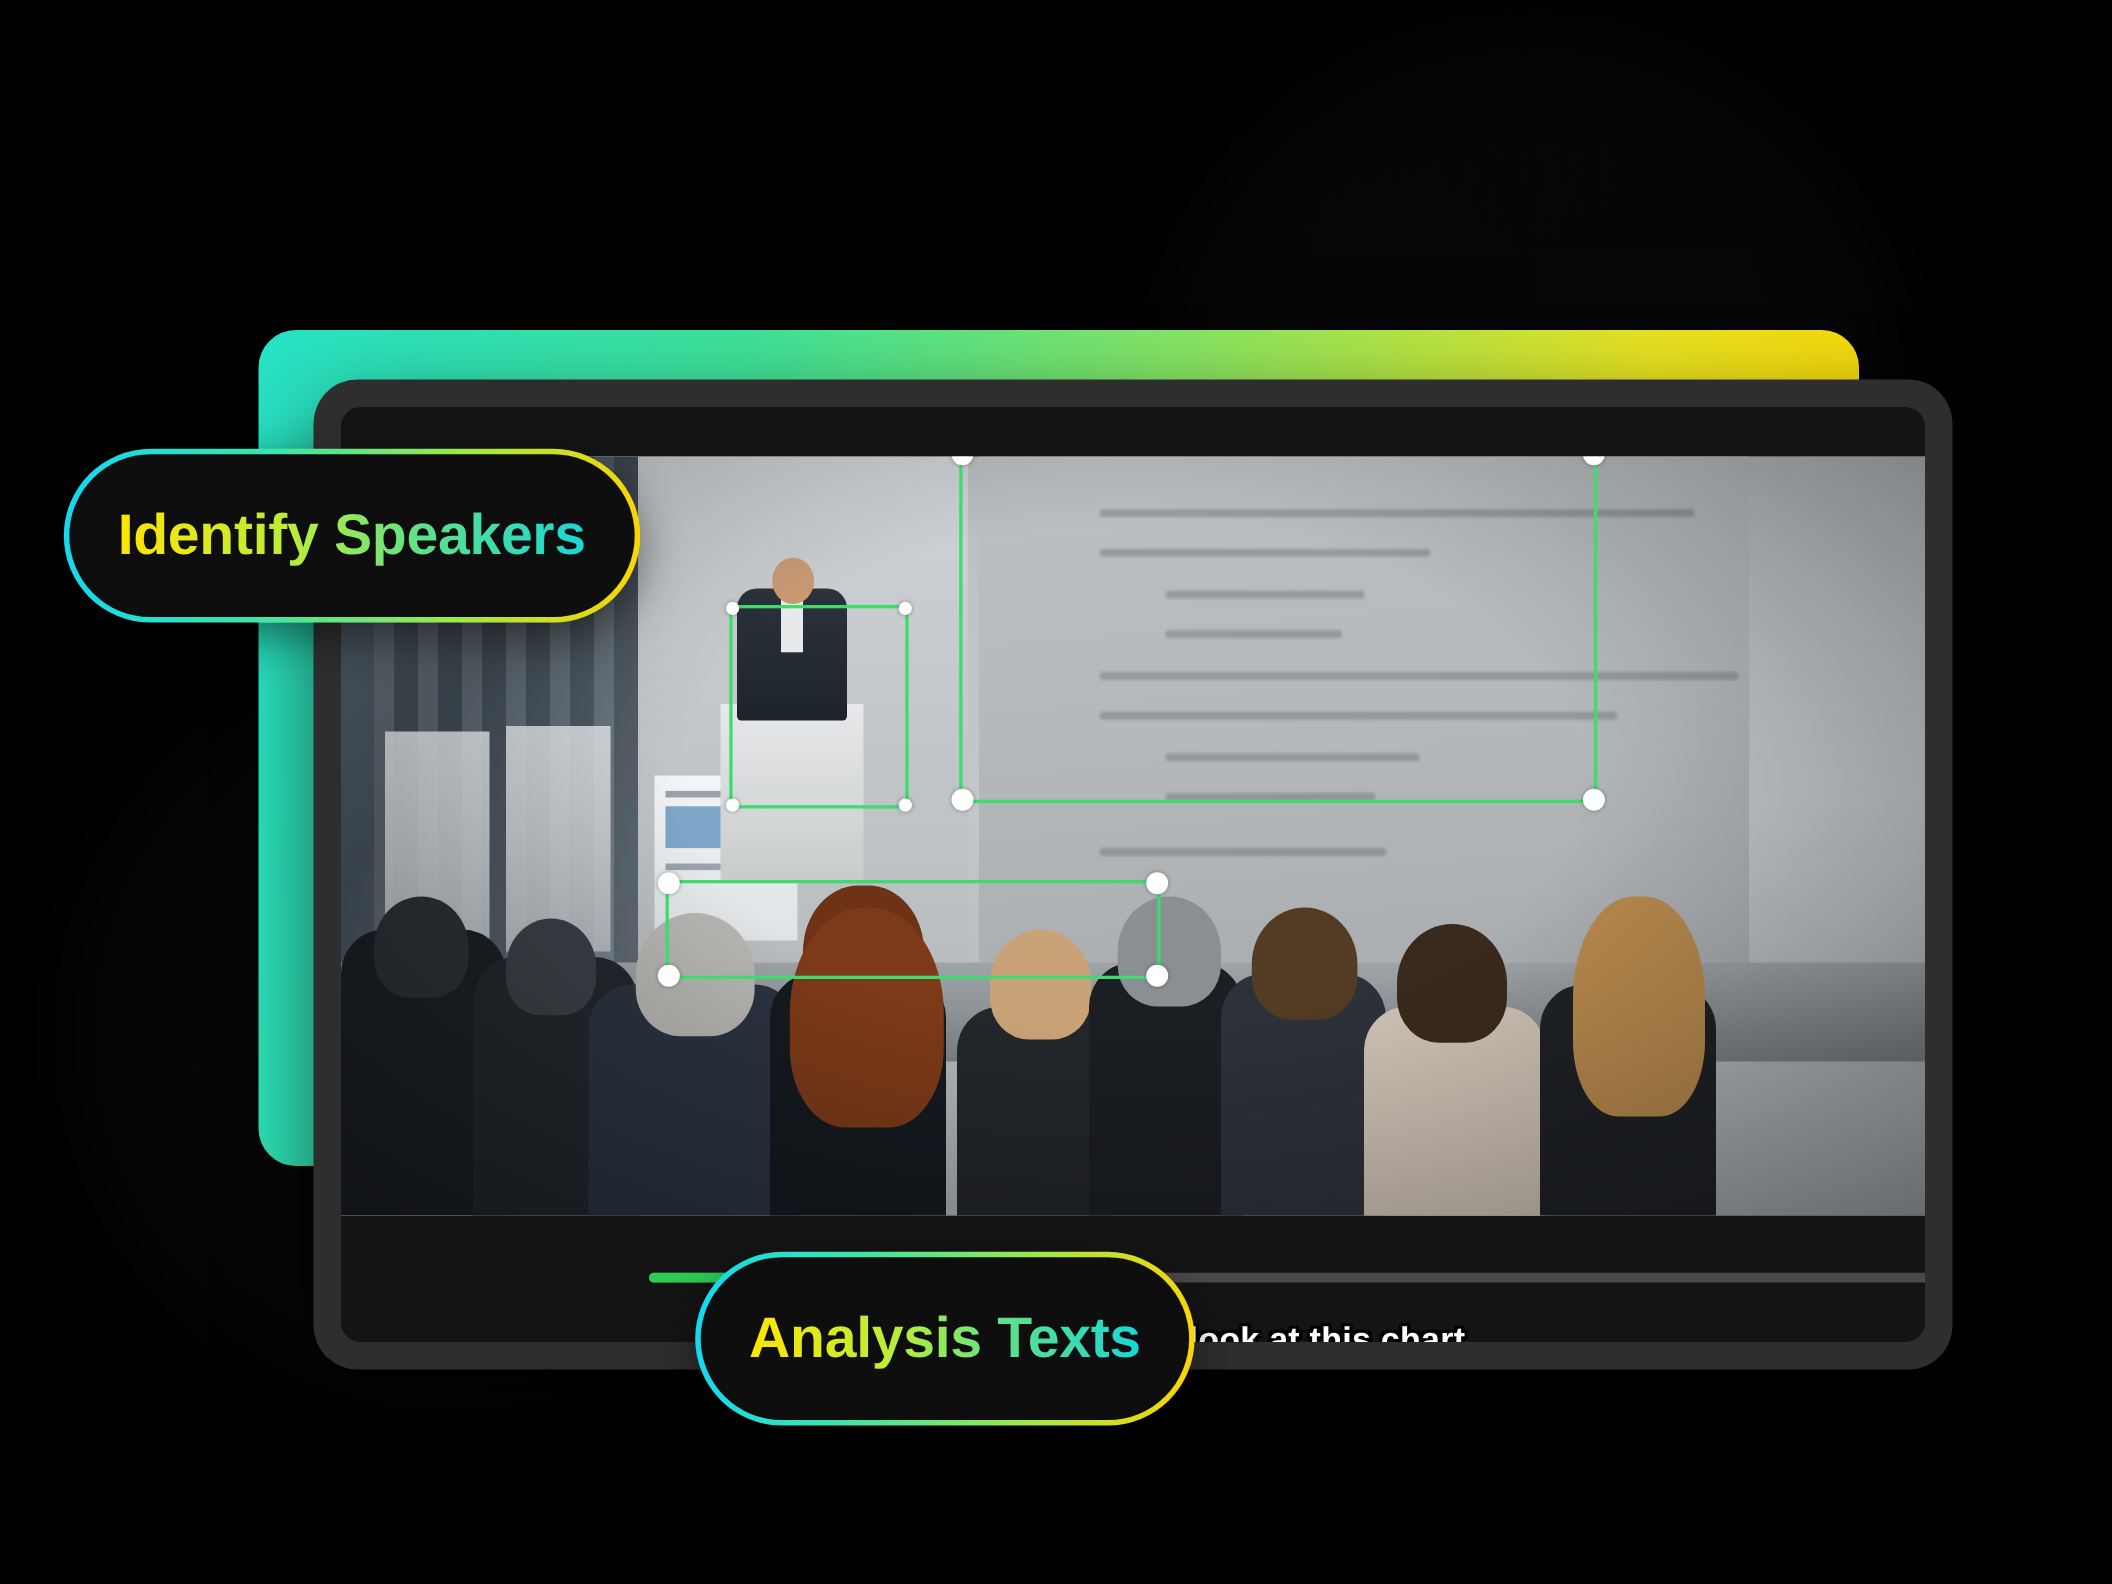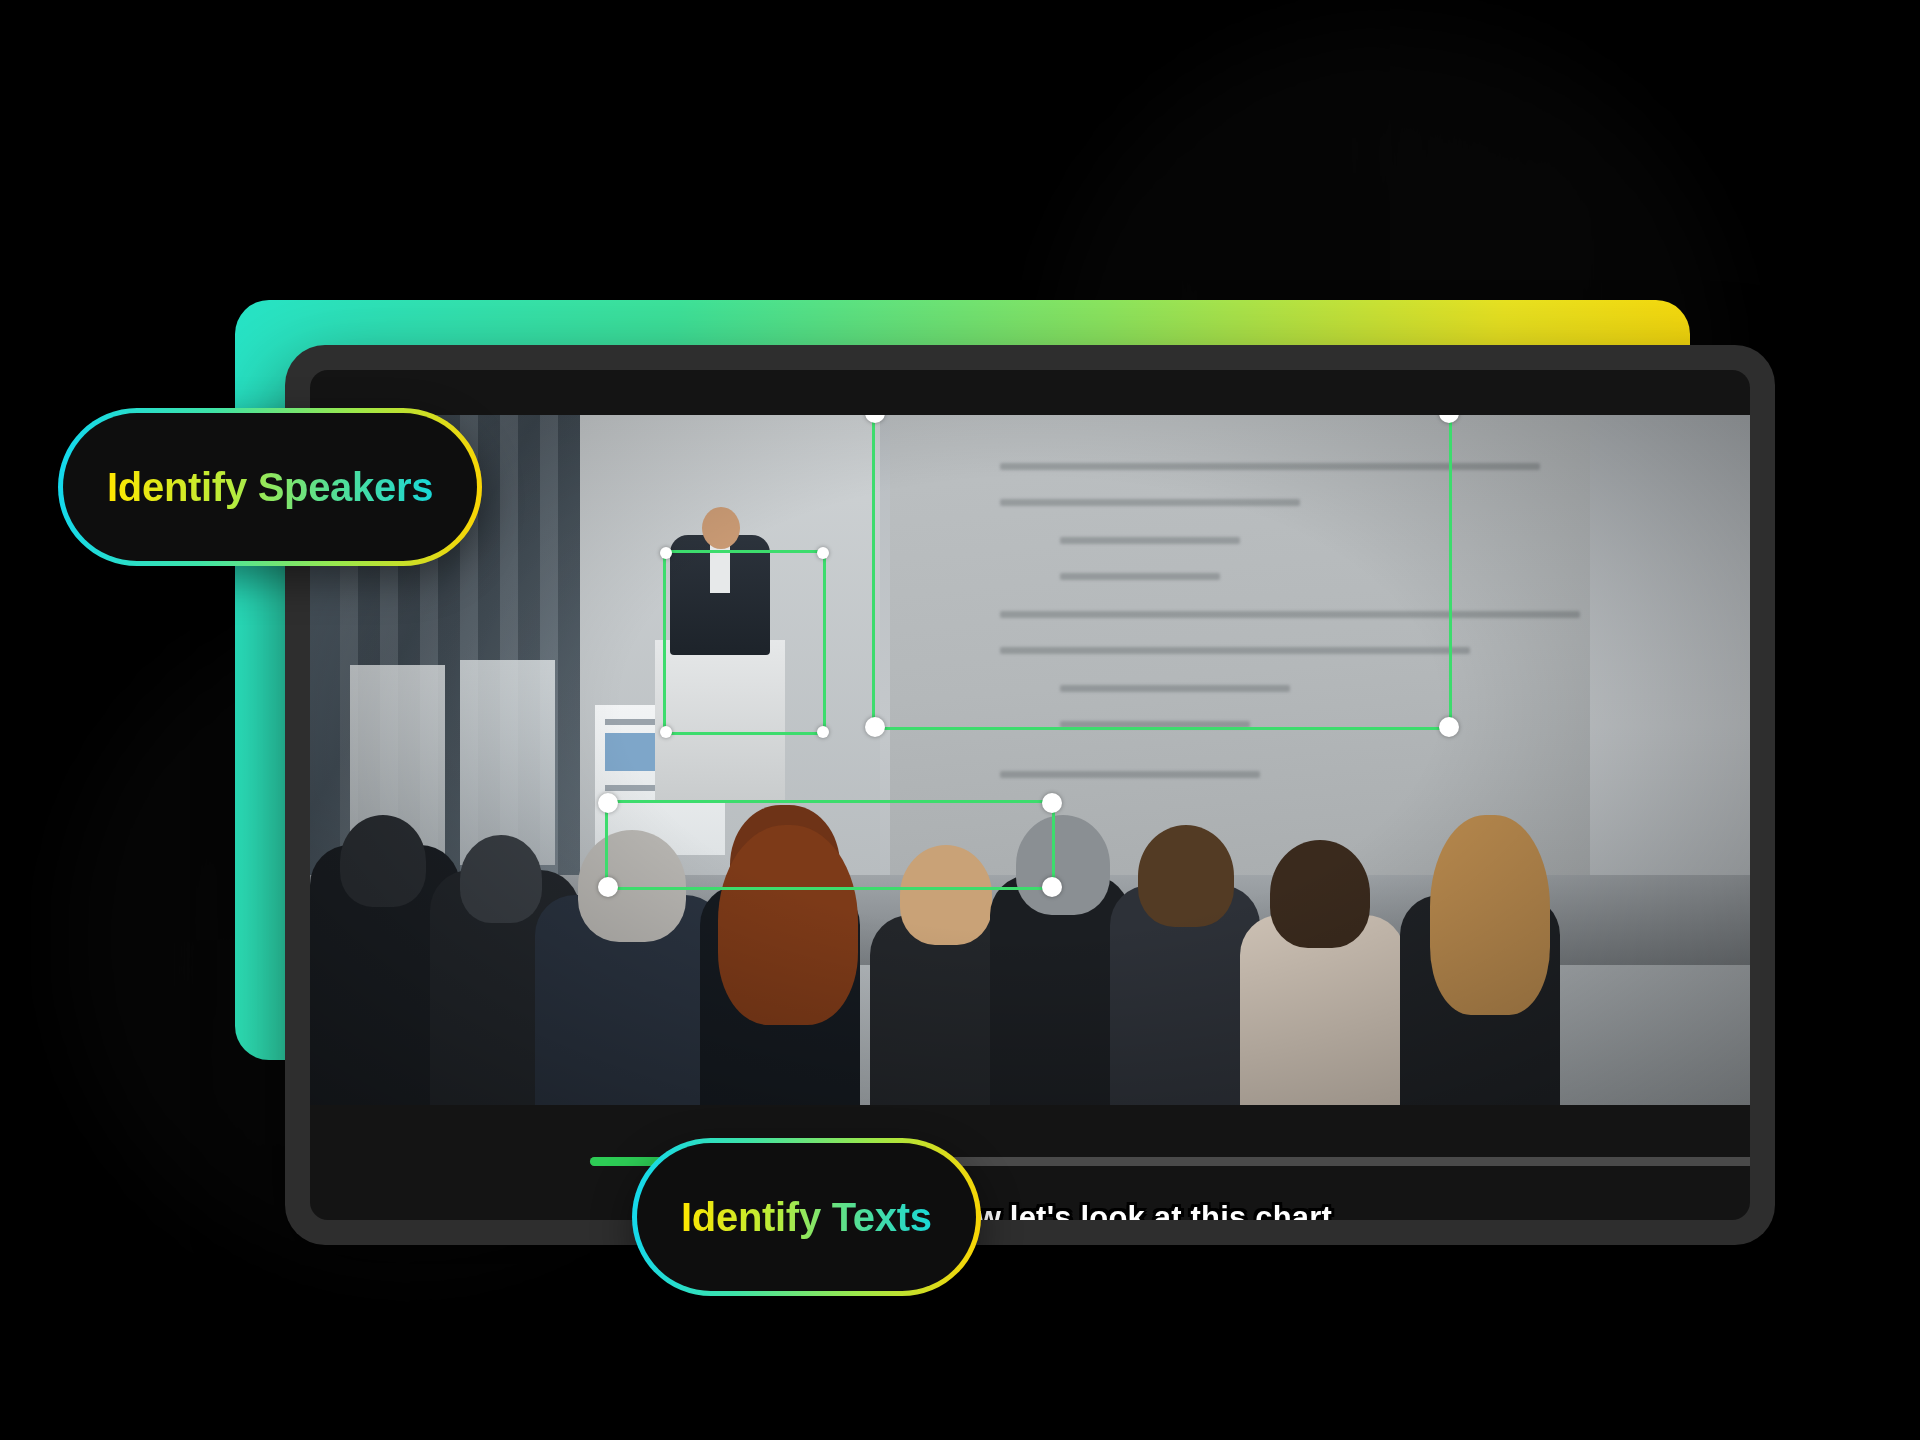--- a/index.html
+++ b/index.html
@@ -113,21 +113,21 @@
   .pill{
     position:absolute;border-radius:999px;padding:5px;
     box-shadow:0 14px 40px rgba(0,0,0,.45);
   }
   .pill-inner{
     background:#0e0e0e;border-radius:999px;
     display:flex;align-items:center;justify-content:center;
     height:100%;width:100%;box-sizing:border-box;padding:0 44px;
   }
   .pill-text{
-    font-size:40px;font-weight:bold;letter-spacing:-.3px;white-space:nowrap;
+    font-size:52px;font-weight:bold;letter-spacing:-.3px;white-space:nowrap;
     background:linear-gradient(90deg,#ffe600 0%,#b8ec3c 38%,#5ee08a 65%,#19d7d7 100%);
     -webkit-background-clip:text;background-clip:text;
     color:transparent;-webkit-text-fill-color:transparent;
   }
   .pill-1{left:58px;top:408px;height:148px;
     background:linear-gradient(95deg,#12d8f0 0%,#3ee3a8 35%,#9ce84a 68%,#ffd400 100%);}
   .pill-2{left:1237px;top:750px;height:148px;
     background:linear-gradient(95deg,#12d8f0 0%,#3ee3a8 30%,#9ce84a 65%,#ffd400 100%);}
   .pill-3{left:632px;top:1138px;height:148px;
     background:linear-gradient(95deg,#12d8f0 0%,#3ee3a8 32%,#9ce84a 66%,#ffd400 100%);}
@@ -242,17 +242,17 @@
 
   <div class="pill pill-1">
     <div class="pill-inner">
       <span class="pill-text">Identify Speakers</span>
     </div>
   </div>
 
 
   <div class="pill pill-3">
     <div class="pill-inner">
-      <span class="pill-text">Identify Texts</span>
+      <span class="pill-text">Analysis Texts</span>
     </div>
   </div>
 
 </div>
 
 </body></html>

